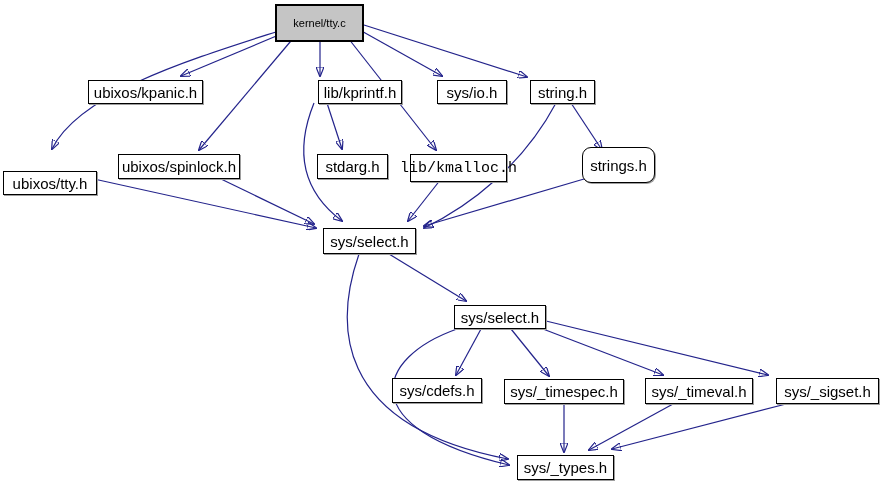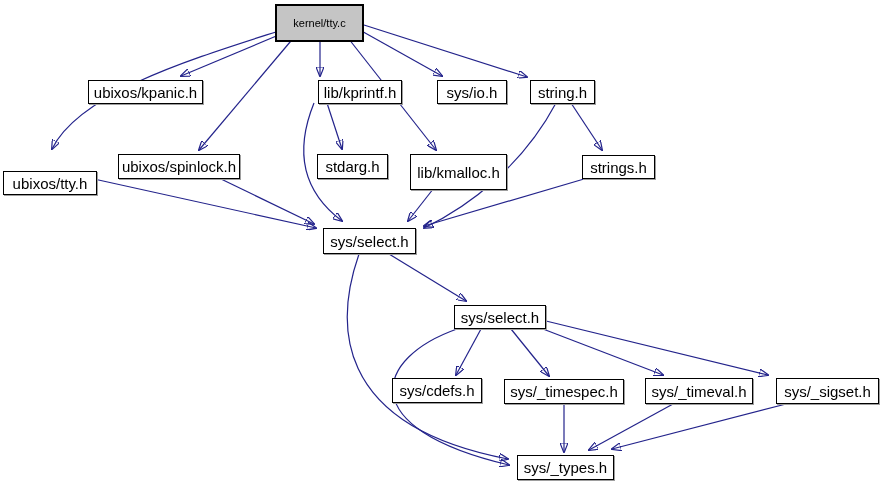--- a/index.html
+++ b/index.html
@@ -69,22 +69,22 @@
   </svg>
 
   <div class="node root" style="left:275px; top:4px;   width:89px;  height:38px;text-align:center;">kernel/tty.c</div>
   <div class="node" style="left:88px;  top:80px;  width:115px; height:24px;">ubixos/kpanic.h</div>
   <div class="node" style="left:278px; top:80px;  width:84px;  height:24px;margin-left:40px;">lib/kprintf.h</div>
   <div class="node" style="left:437px; top:80px;  width:70px;  height:24px;">sys/io.h</div>
   <div class="node" style="left:530px; top:80px;  width:65px;  height:24px;">string.h</div>
   <div class="node" style="left:3px;   top:155px; width:94px;  height:24px;margin-top:16px;">ubixos/tty.h</div>
   <div class="node" style="left:118px; top:154px; width:122px; height:25px;">ubixos/spinlock.h</div>
   <div class="node" style="left:317px; top:154px; width:71px;  height:25px;">stdarg.h</div>
-  <div class="node" style="left:410px; top:154px; width:97px;  height:36px;">lib/kmalloc.h</div>
-  <div class="node" style="left:582px; top:155px; width:73px;  height:24px;">strings.h</div>
+  <div class="node" style="left:410px; top:154px; width:97px;  height:28px;font-family:Liberation Mono, monospace;">lib/kmalloc.h</div>
+  <div class="node" style="left:582px; top:147px; width:73px;  height:36px;border-radius:9px;">strings.h</div>
   <div class="node" style="left:323px; top:228px; width:93px;  height:26px;">sys/select.h</div>
   <div class="node" style="left:454px; top:305px; width:92px;  height:24px;">sys/select.h</div>
   <div class="node" style="left:392px; top:378px; width:90px;  height:25px;">sys/cdefs.h</div>
   <div class="node" style="left:504px; top:379px; width:120px; height:25px;">sys/_timespec.h</div>
   <div class="node" style="left:645px; top:378px; width:108px; height:26px;">sys/_timeval.h</div>
   <div class="node" style="left:776px; top:378px; width:103px; height:26px;">sys/_sigset.h</div>
   <div class="node" style="left:517px; top:455px; width:97px;  height:25px;">sys/_types.h</div>
 
 </div>
 

